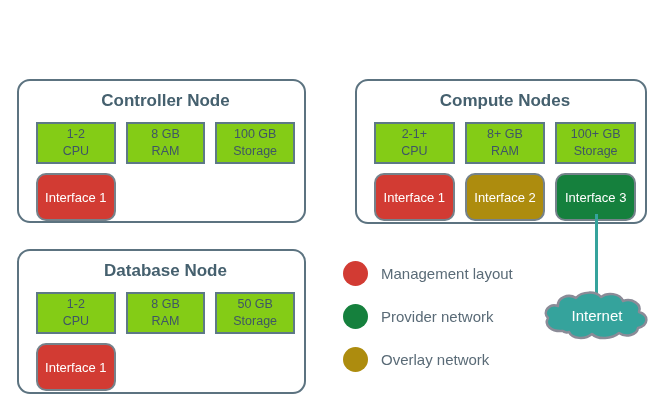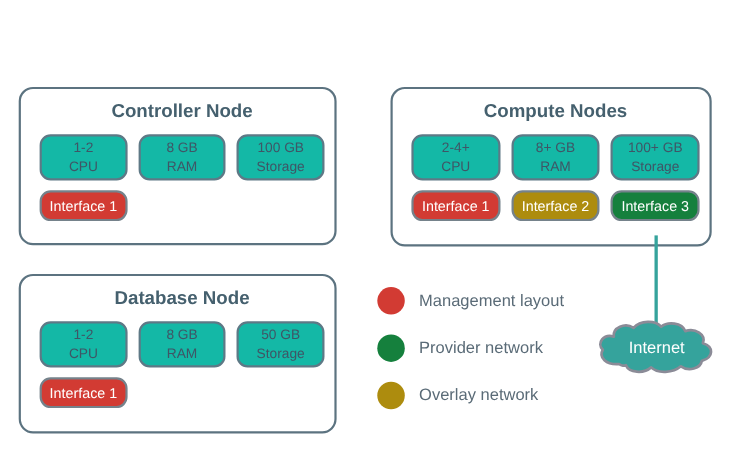--- a/index.html
+++ b/index.html
@@ -47,35 +47,35 @@
 
   .spec-row, .iface-row {
     display: flex;
     gap: 10px;
     margin-top: 9px;
   }
 
   .spec-box {
     flex: 1;
     height: 42px;
-    background: #14b8a6;
+    background: #84cc16;
     border: 2px solid #5e7986;
-    border-radius: 10px;
+    border-radius: 0;
     display: flex;
     flex-direction: column;
     align-items: center;
     justify-content: center;
     font-size: 12.5px;
     line-height: 1.35;
     color: #3f5666;
     text-align: center;
   }
 
   .iface-box {
-    height: 28px;
+    height: 48px;
     border: 2px solid #75828b;
     border-radius: 10px;
     display: flex;
     align-items: center;
     justify-content: center;
     font-size: 13px;
     color: #ffffff;
     text-align: center;
   }
   .iface-row .iface-box { flex: 1; }
@@ -153,21 +153,21 @@
     </div>
     <div class="iface-row single">
       <div class="iface-box net-management">Interface 1</div>
     </div>
   </div>
 
   <div class="node-box compute">
     <div class="node-title">Compute Nodes</div>
     <div class="spec-row">
       <div class="spec-box">
-        <span>2-4+</span>
+        <span>2-1+</span>
         <span>CPU</span>
       </div>
       <div class="spec-box">
         <span>8+ GB</span>
         <span>RAM</span>
       </div>
       <div class="spec-box">
         <span>100+ GB</span>
         <span>Storage</span>
       </div>

